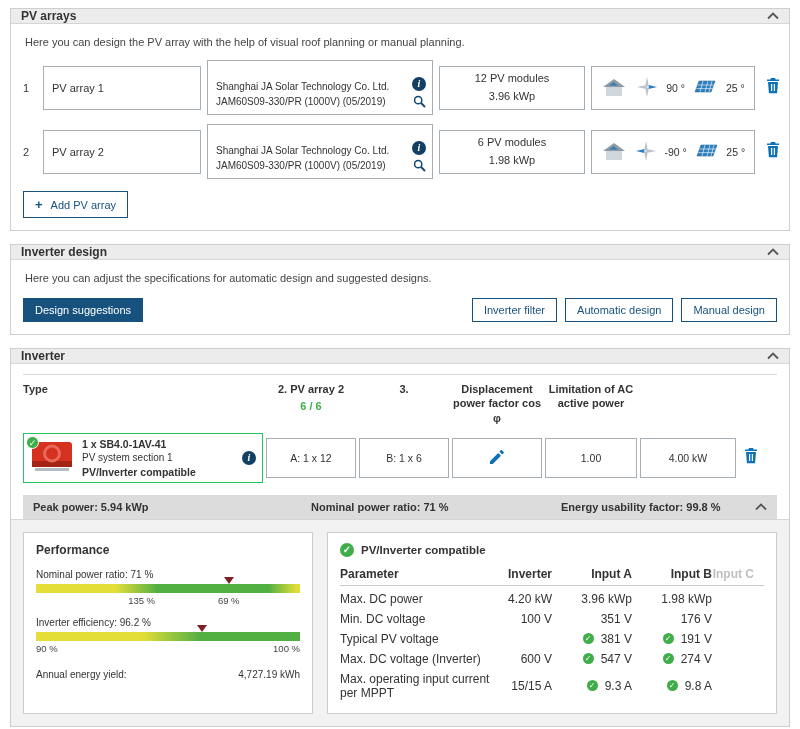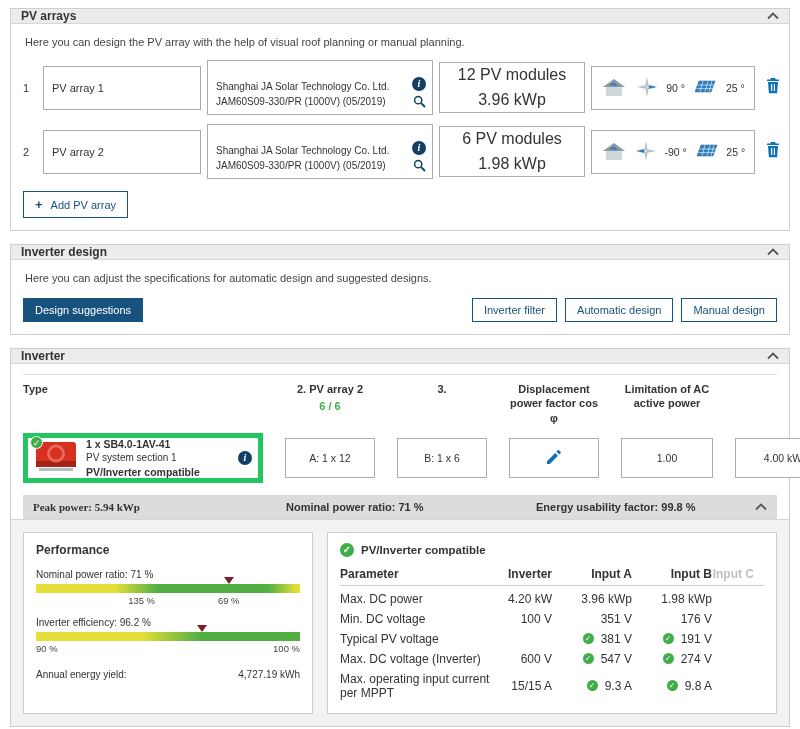--- a/index.html
+++ b/index.html
@@ -38,21 +38,21 @@
     font-family:"Liberation Sans", sans-serif; font-size:11px; color:#333; padding:0 8px; outline:none;
   }
   .mfr-box { justify-content:space-between; padding:16px 6px 4px 8px; }
   .mfr-lines { font-size:10px; line-height:1.5; color:#333; }
   .mfr-icons { display:flex; flex-direction:column; align-items:center; gap:4px; padding-left:4px; }
   .info-ic {
     width:14px; height:14px; border-radius:50%; background:#123f63; color:#fff;
     font-family:"Liberation Serif", serif; font-style:italic; font-weight:bold;
     font-size:10px; line-height:14px; text-align:center; cursor:pointer;
   }
-  .mod-box { flex-direction:column; justify-content:center; font-size:16px; line-height:1.55; text-align:center; }
+  .mod-box { flex-direction:column; justify-content:center; font-size:11px; line-height:1.55; text-align:center; }
   .ori-box { justify-content:space-around; padding:2px 6px; gap:2px; cursor:pointer; }
   .deg { font-size:10.5px; color:#333; white-space:nowrap; }
   .flip { transform: scaleX(-1); }
   .trash-btn { background:none; border:none; cursor:pointer; padding:2px; }
 
   .btn {
     display:inline-flex; align-items:center; gap:8px;
     border:1px solid #17527e; background:#fff; color:#17527e;
     font-family:"Liberation Sans", sans-serif; font-size:11px;
     padding: 5px 11px; cursor:pointer;
@@ -63,44 +63,44 @@
 
   
   .btn-row { display:flex; align-items:center; margin-top:14px; }
   .btn-row .spacer { flex:1; }
   .btn-row .btn + .btn { margin-left:8px; }
 
   
   .inv-grid {
     display:grid;
     grid-template-columns: 240px 90px 90px 90px 92px 96px 24px;
-    column-gap:22px; align-items:center;
+    column-gap:3px; align-items:center;
   }
   .inv-thead { border-top:1px solid #dcdcdc; padding:7px 0 8px 0; align-items:start; }
   .inv-thead .col-h { font-weight:bold; font-size:11px; text-align:center; line-height:1.3; }
   .inv-thead .col-h.left { text-align:left; }
   .cnt { display:block; color:#3fae49; font-weight:bold; font-size:11px; margin-top:3px; text-align:center; }
-  .type-box { border:5px solid #22c55e; height:50px; display:flex; align-items:center; gap:8px; padding:3px 6px; }
+  .type-box { border:1px solid #22c55e; height:50px; display:flex; align-items:center; gap:8px; padding:3px 6px; }
   .inv-img { position:relative; width:44px; flex:none; }
   .badge {
     position:absolute; top:-4px; left:-4px; width:13px; height:13px; border-radius:50%;
     background:#3fae49; border:1px solid #fff;
   }
   .badge:after { content:"✓"; color:#fff; font-size:9px; line-height:12px; display:block; text-align:center; }
   .type-text { flex:1; font-size:10px; line-height:1.35; }
   .type-text .b { font-weight:bold; font-size:10.5px; }
   .inbox {
     border:1px solid #a6adb3; height:40px; display:flex; align-items:center; justify-content:center;
     font-size:10.5px; color:#333; background:#fff; cursor:pointer;
   }
   .summary-bar {
     margin-top:12px; background:#dcdcdc; padding:6px 10px; display:flex; align-items:center;
     font-weight:bold; font-size:11px; color:#333; cursor:pointer;
   }
-  .summary-bar .s1 { width:253px;font-family:Liberation Serif, serif; }
+  .summary-bar .s1 { width:278px; }
   .summary-bar .s2 { width:250px; }
   .summary-bar .s3 { flex:1; }
 
   .details { background:#f2f2f2; padding:12px; display:flex; gap:14px; margin-top:0; border-top:1px solid #d6d6d6; }
   .card { background:#fff; border:1px solid #ccc; padding:10px 12px; }
   .perf-card { width:290px; flex:none; }
   .compat-card { flex:1; }
   .card-title { font-weight:bold; font-size:12px; margin-bottom:12px; }
 
   .bar-label { font-size:10px; color:#333; margin-bottom:4px; }

